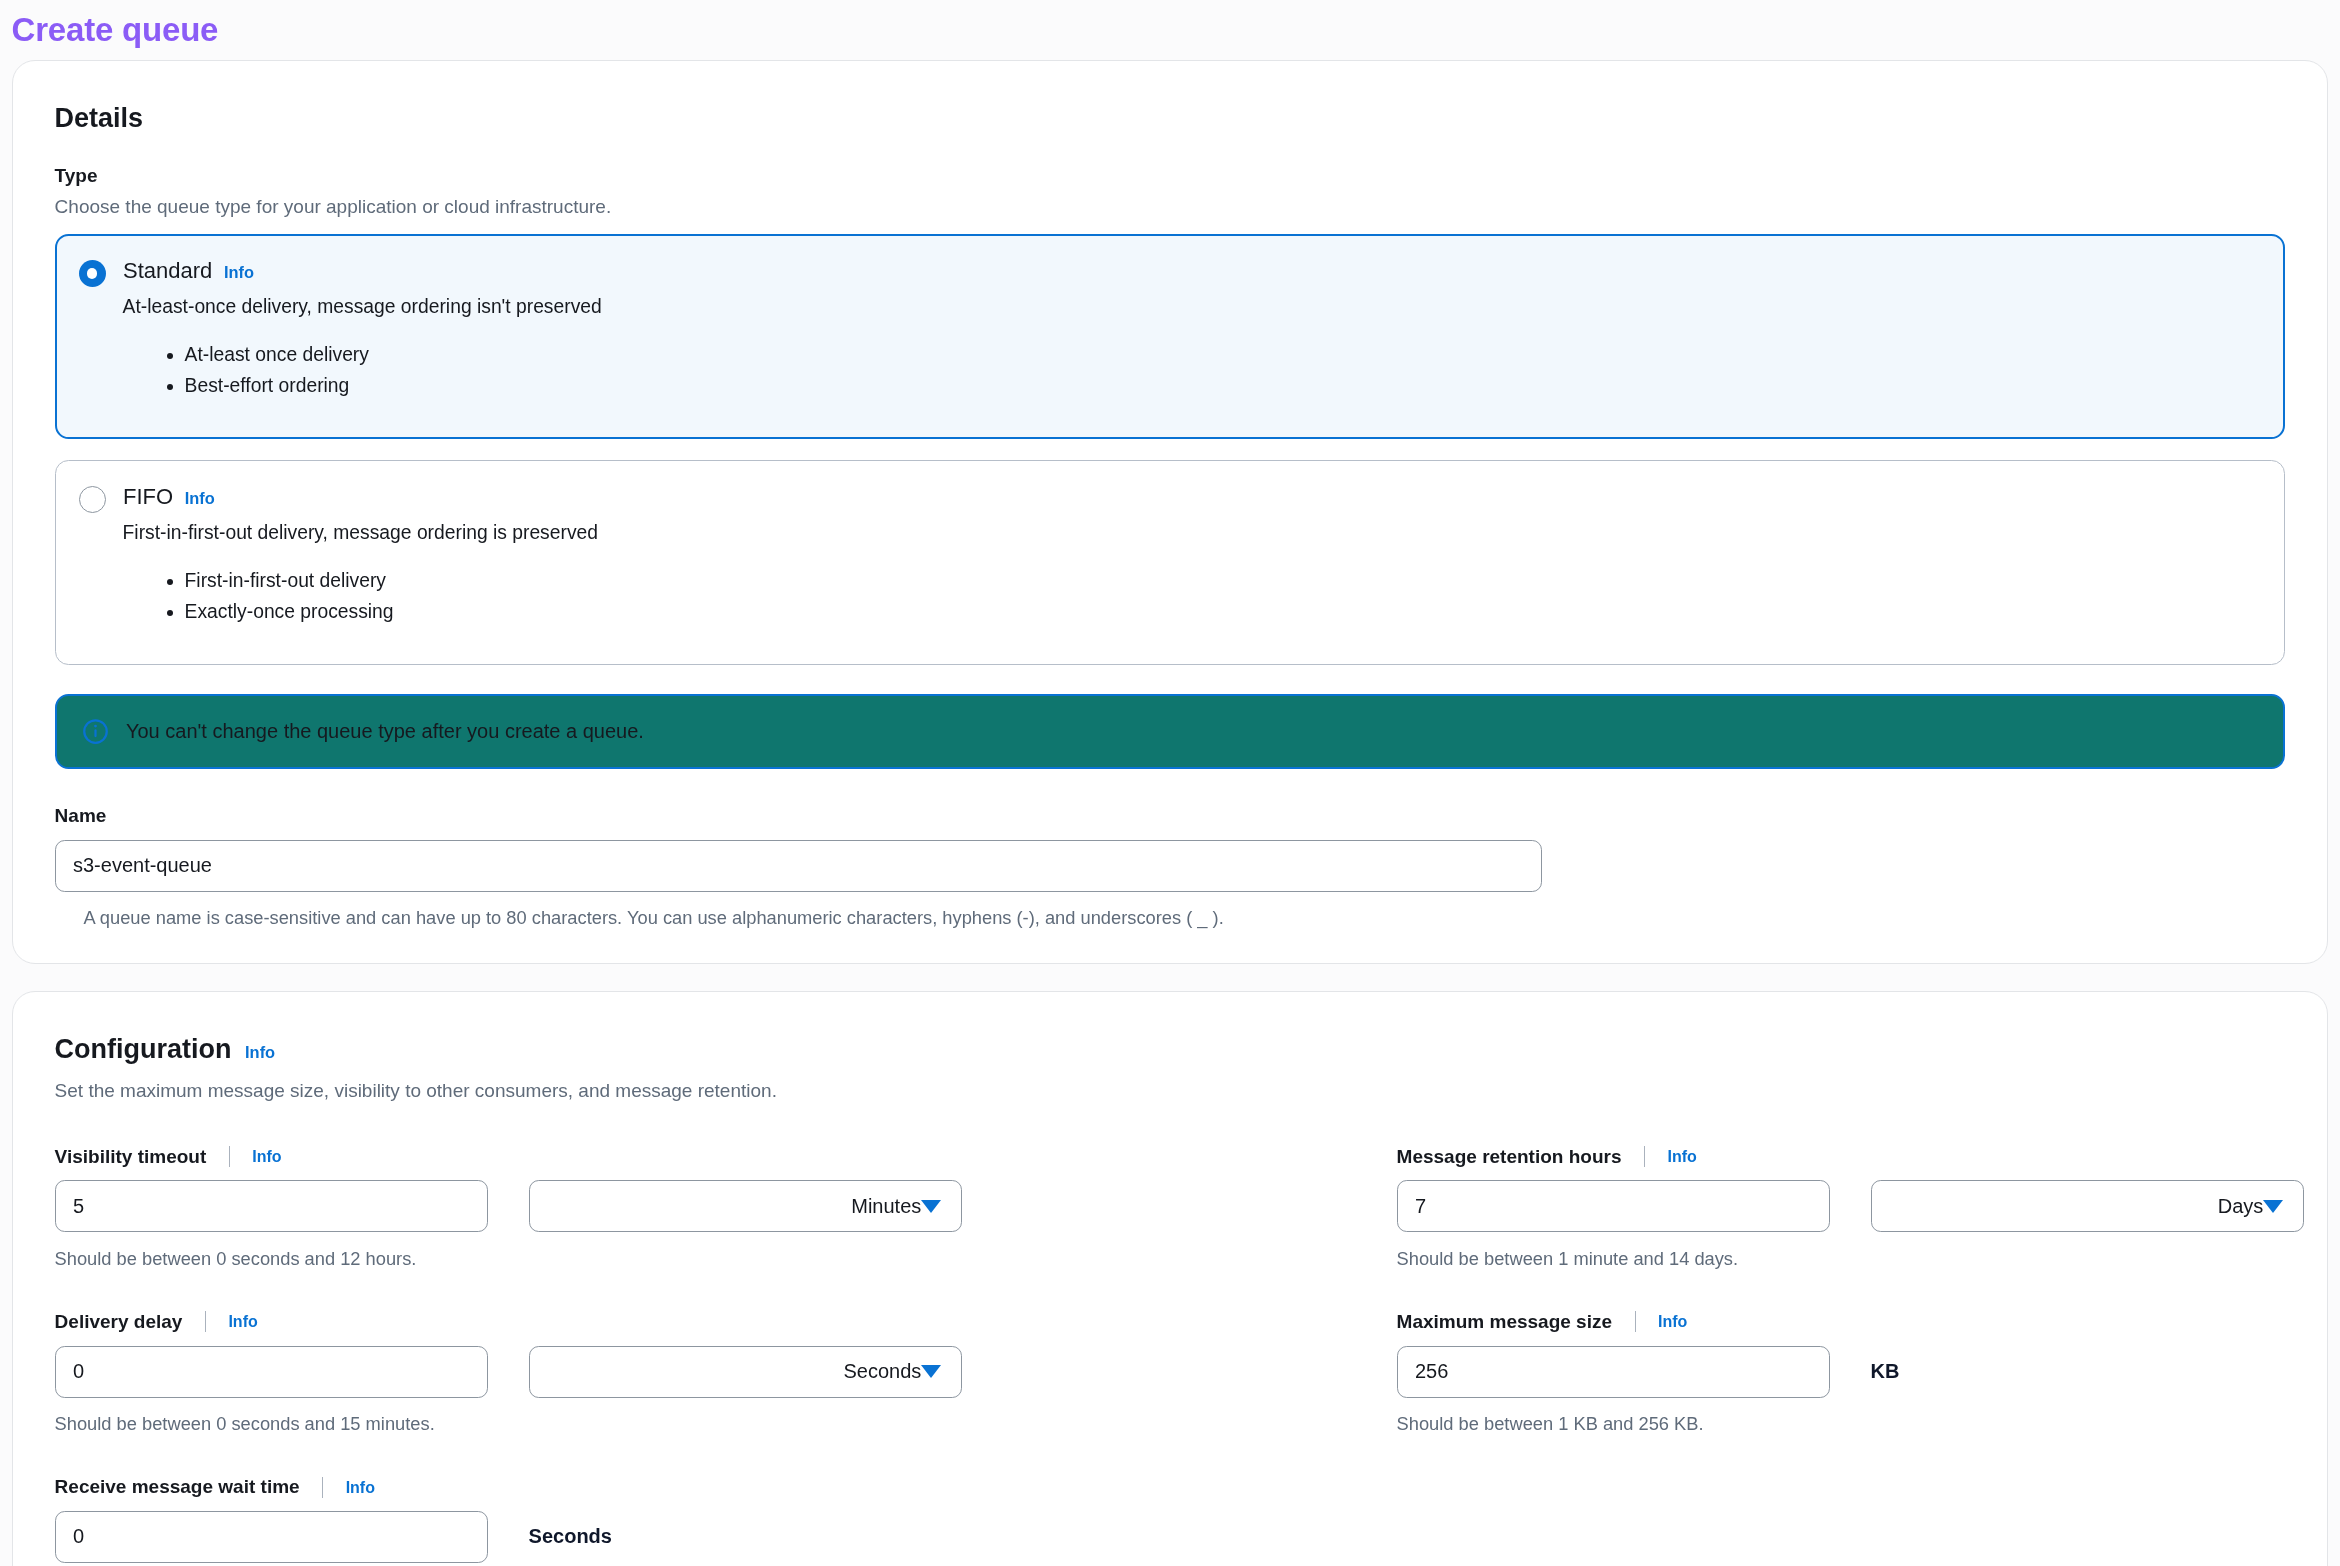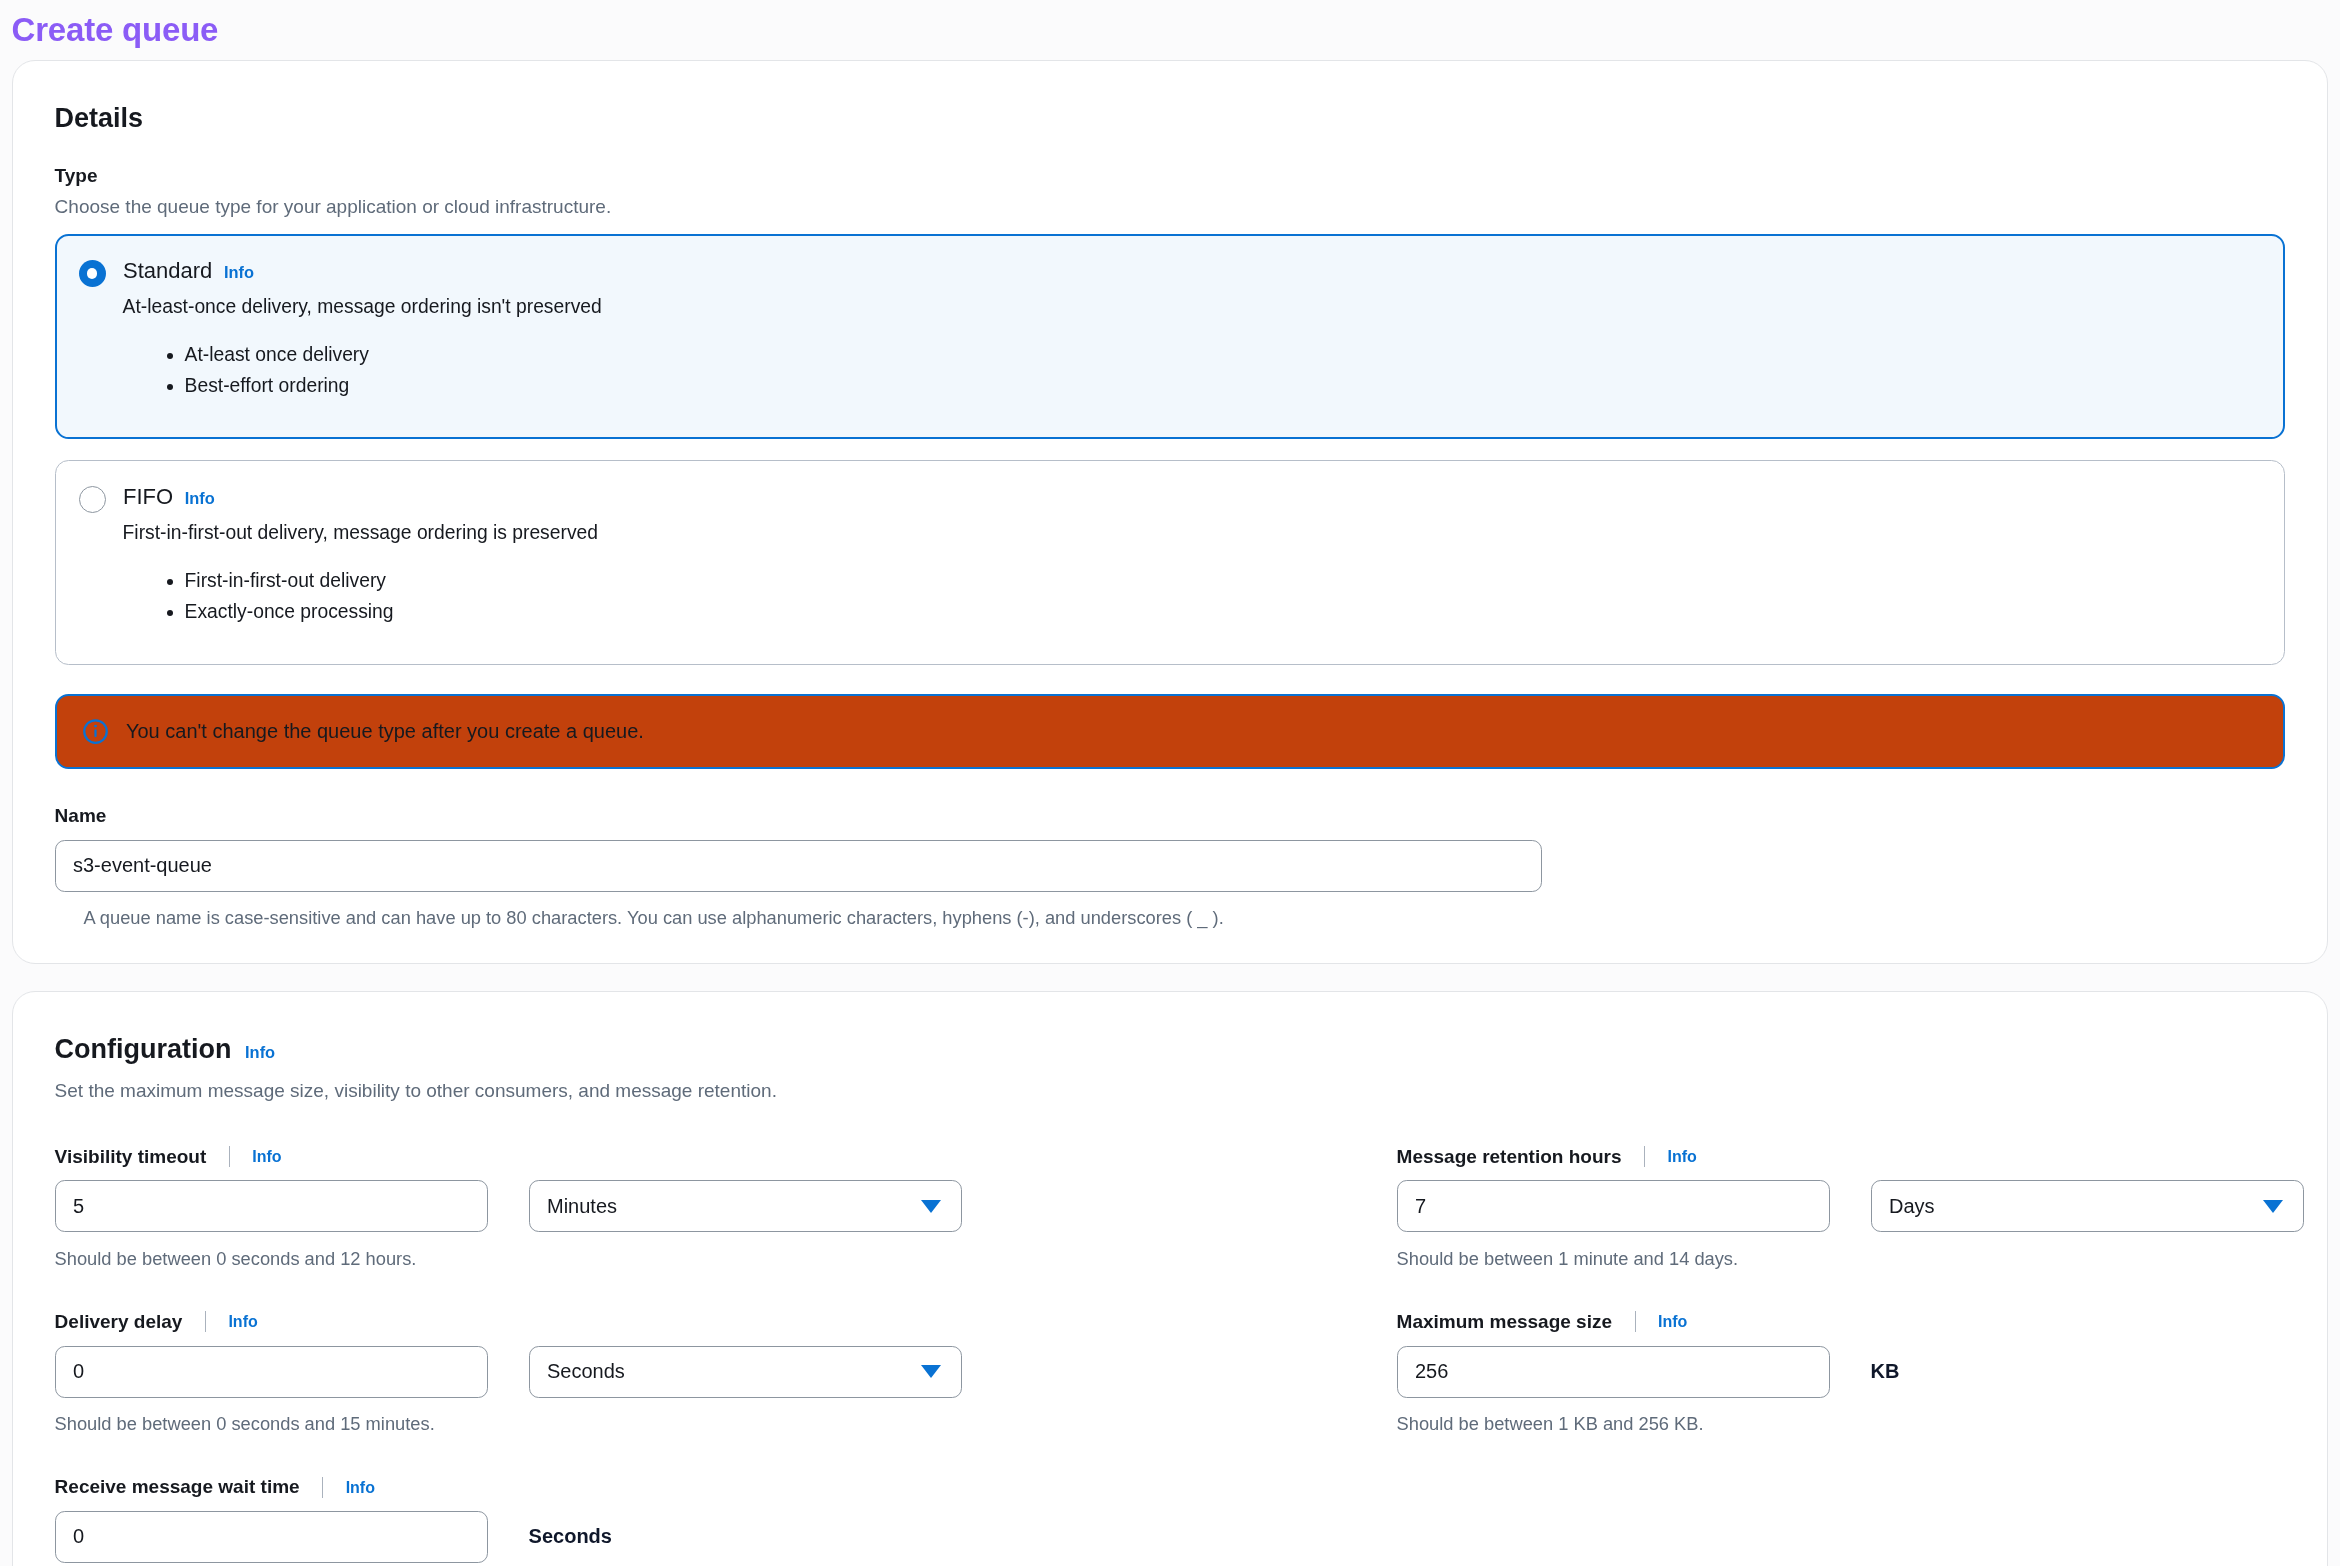--- a/index.html
+++ b/index.html
@@ -149,21 +149,21 @@
     font-size: 19.3px;
     color: #16191f;
     line-height: 31px;
   }
 
   
   .alert {
     margin-top: 29px;
     border: 2.9px solid #0972d3;
     border-radius: 13.5px;
-    background: #c2410c;
+    background: #0f766e;
     height: 75px;
     display: flex;
     align-items: center;
     padding: 0 25px;
     gap: 17.4px;
   }
   .alert-text { font-size: 20px; color: #16191f; line-height: 27px; }
 
   
   .text-input {
@@ -208,21 +208,21 @@
   }
 
   .select {
     width: 433px;
     height: 52px;
     border: 1.9px solid #8d96a0;
     border-radius: 9.7px;
     background: #ffffff;
     display: flex;
     align-items: center;
-    justify-content: space-between;
+    justify-content: flex-end;
     padding: 0 19.3px 0 17.4px;
     cursor: pointer;
   }
   .select-value { font-size: 20px; color: #16191f; }
   .caret {
     width: 0; height: 0;
     border-left: 10.6px solid transparent;
     border-right: 10.6px solid transparent;
     border-top: 13.5px solid #0972d3;
   }

